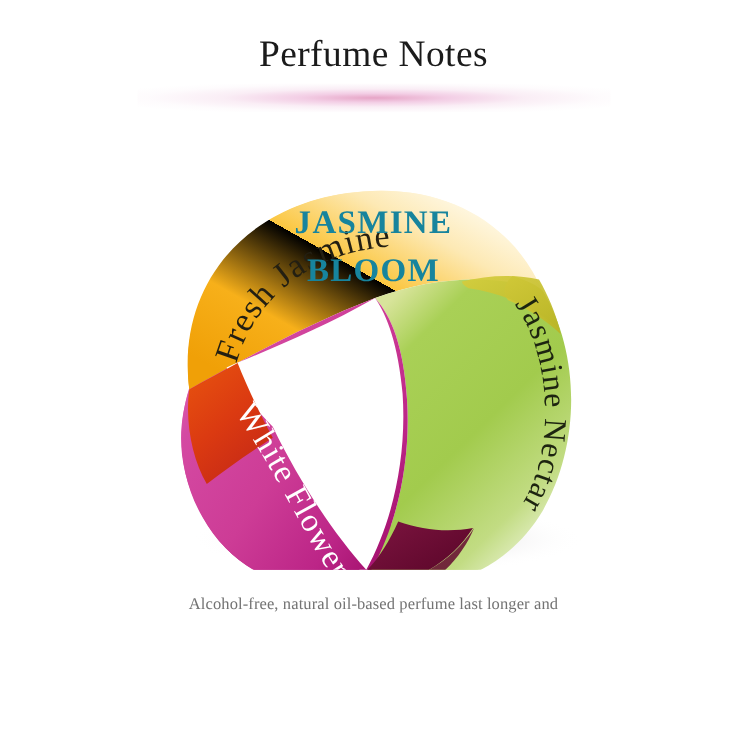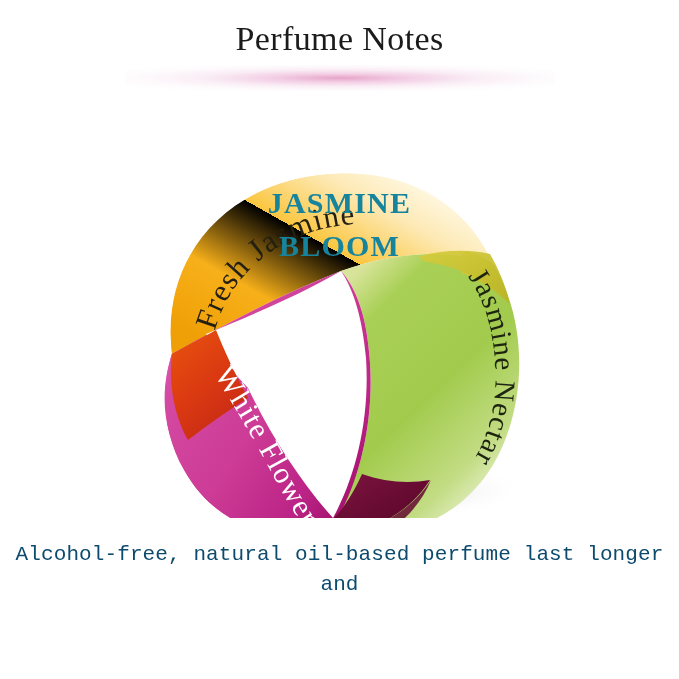--- a/index.html
+++ b/index.html
@@ -19,21 +19,21 @@
     position: relative;
     width: 679px;
     height: 679px;
     background: #ffffff;
   }
 
   
   .title-block {
     position: absolute;
     left: 0;
-    top: 19px;
+    top: 30px;
     width: 679px;
     text-align: center;
   }
   .title-text {
     font-family: "Liberation Serif", "DejaVu Serif", serif;
     font-size: 34px;
     font-weight: 400;
     color: #1b1b1b;
     letter-spacing: 0.4px;
     line-height: 1.15;
@@ -93,23 +93,23 @@
     position: absolute;
     left: 0;
     top: 540px;
     width: 679px;
     text-align: center;
     padding: 0 14px;
     box-sizing: border-box;
   }
   .caption-line {
     display: block;
-    font-family: Liberation Mono, monospace;
-    font-size: 21px;
-    color: #0c4a6e;
+    font-family: Liberation Serif, serif;
+    font-size: 15px;
+    color: #737373;
     line-height: 1.42;
     letter-spacing: 0.1px;
   }
 </style>
 </head>
 <body>
 
 <div id="page">
 
   <div class="title-block">

